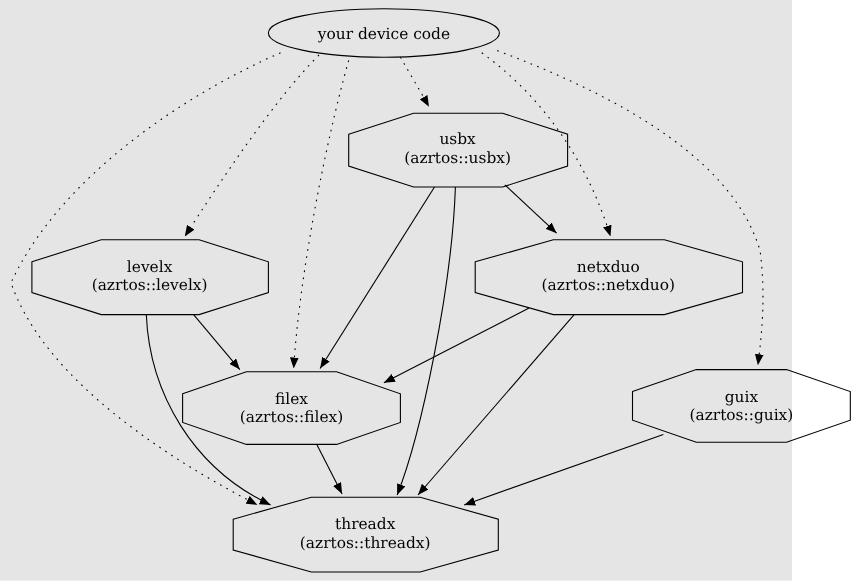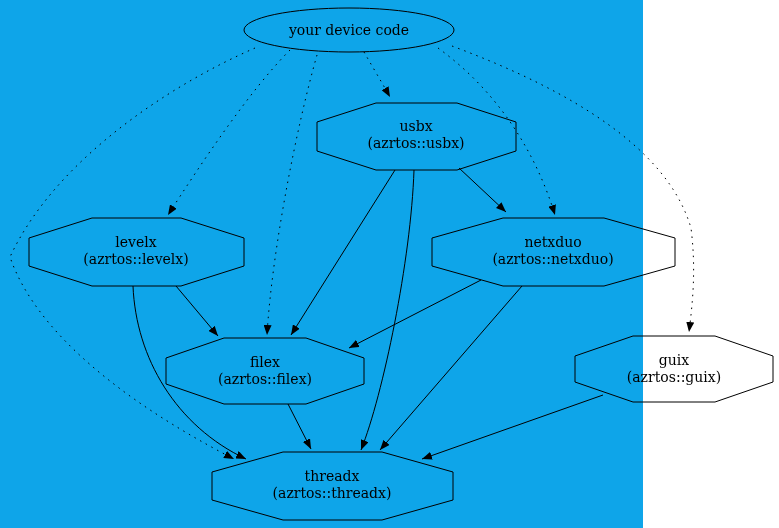--- a/index.html
+++ b/index.html
@@ -1,23 +1,23 @@
 <!DOCTYPE html>
 <html><head>
 <meta charset="utf-8">
 <style>
   html, body {
     margin: 0;
     padding: 0;
     background: #ffffff;
   }
   .canvas {
-    width: 643px;
+    width: 720px;
     height: 528px;
-    background: #0ea5e9;
+    background: #e5e5e5;
     position: relative;
     font-family: "DejaVu Serif", serif;
   }
   svg text {
     font-family: "DejaVu Serif", serif;
     font-size: 14px;
     fill: #000000;
     text-anchor: middle;
   }
   svg .node-shape {

